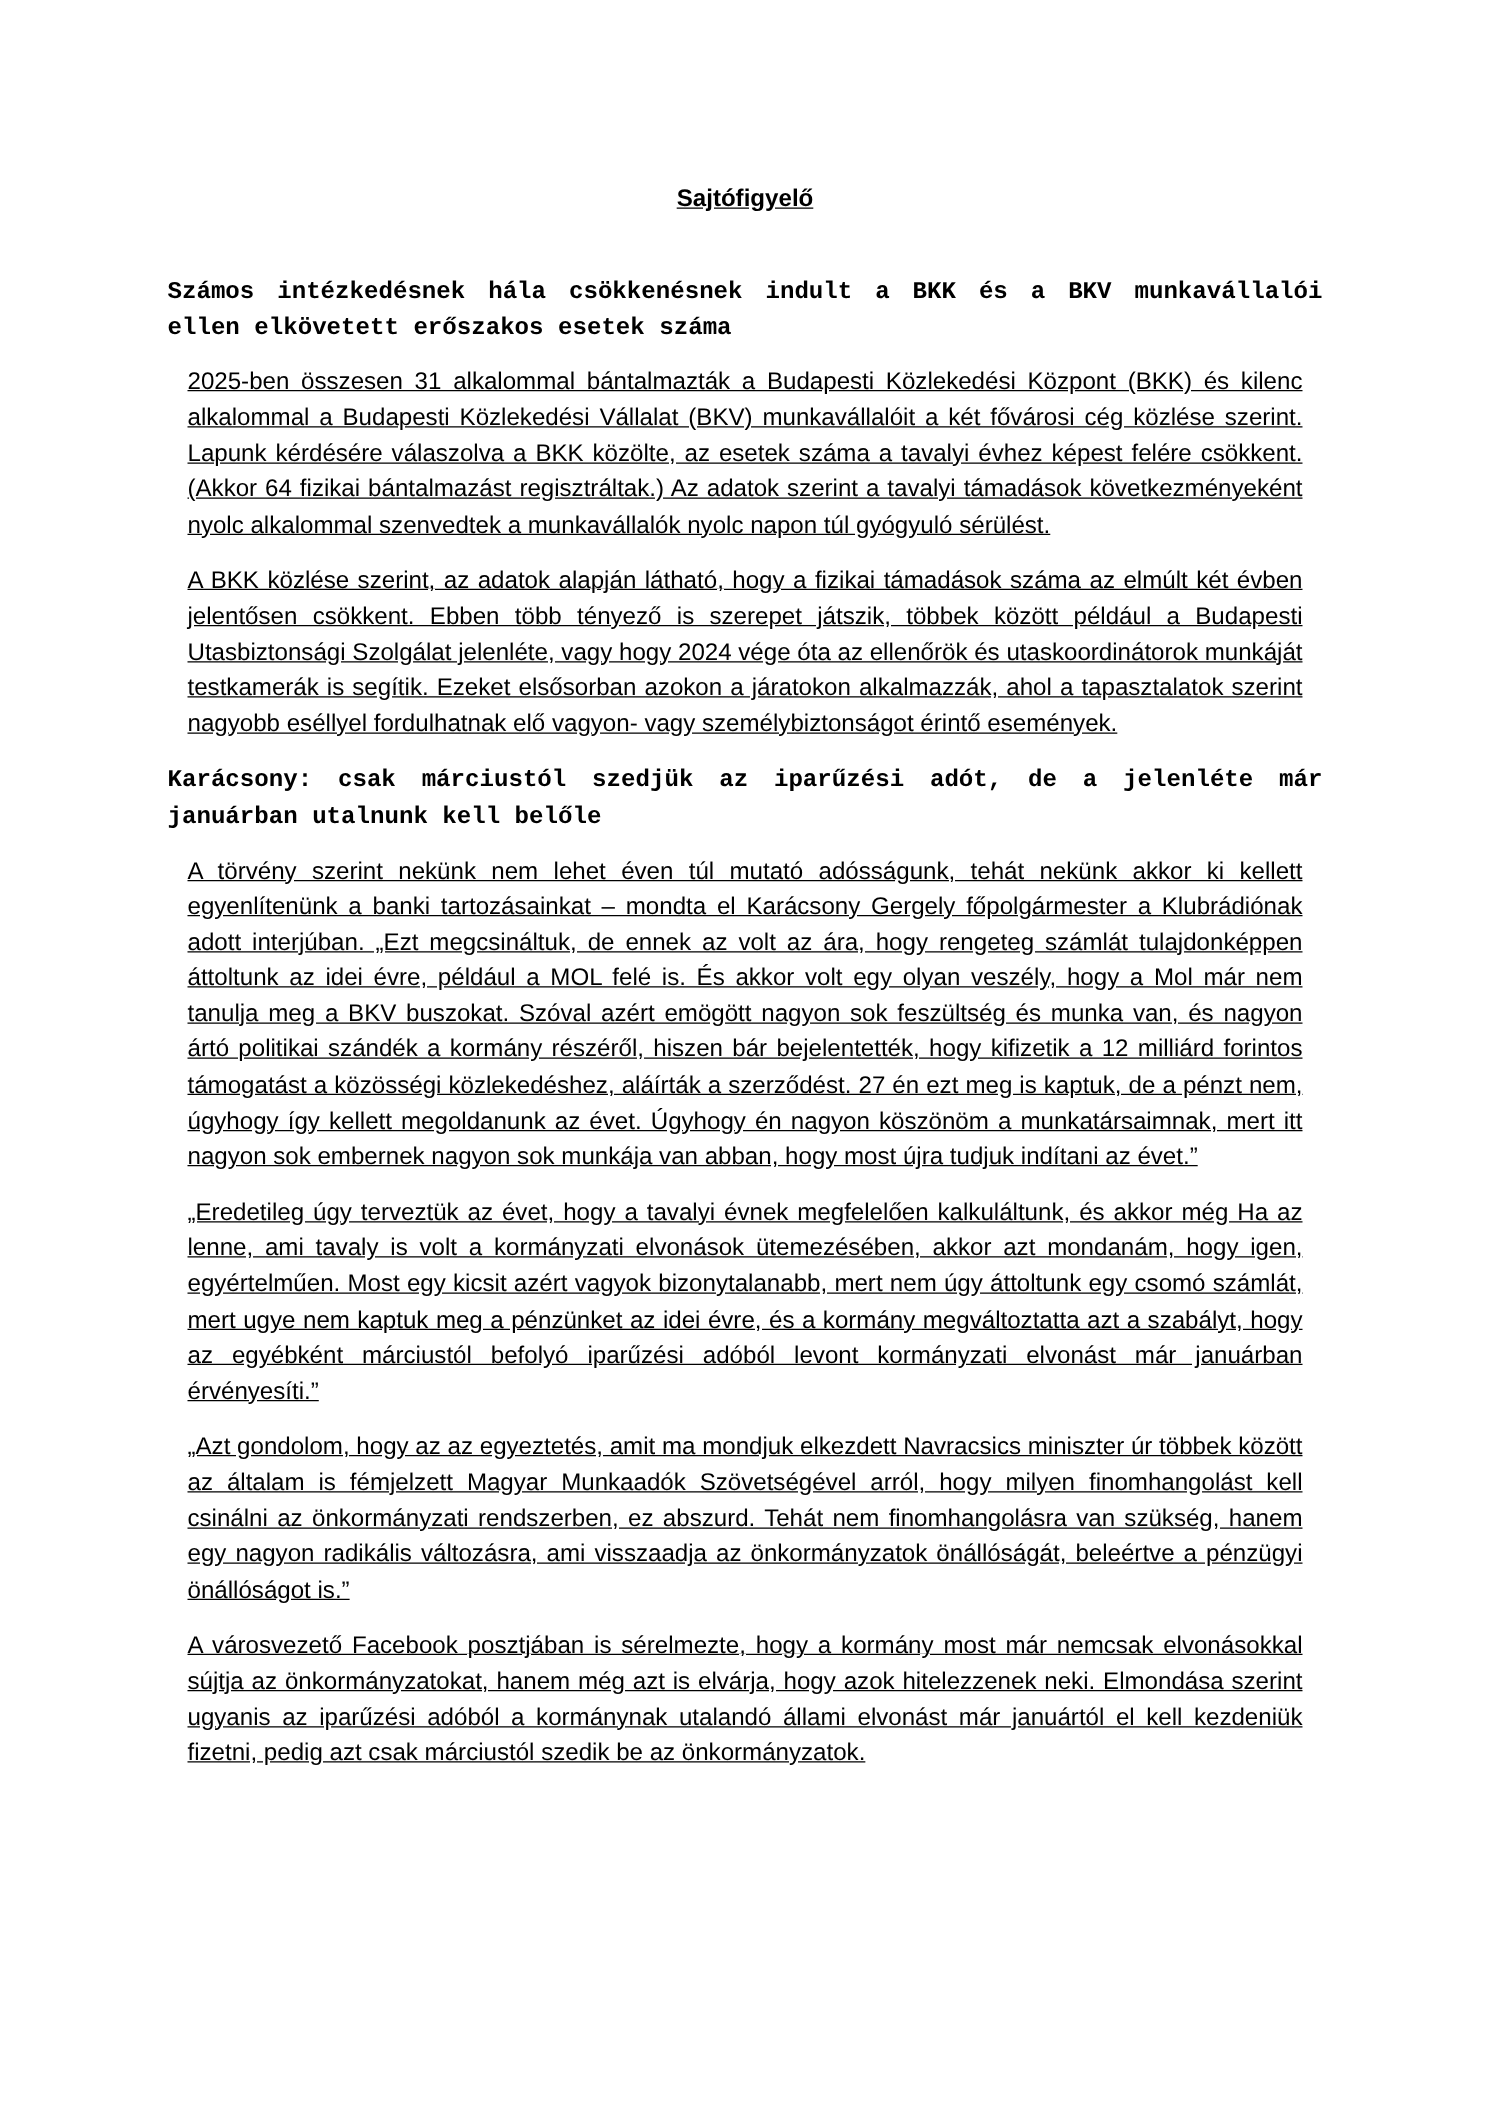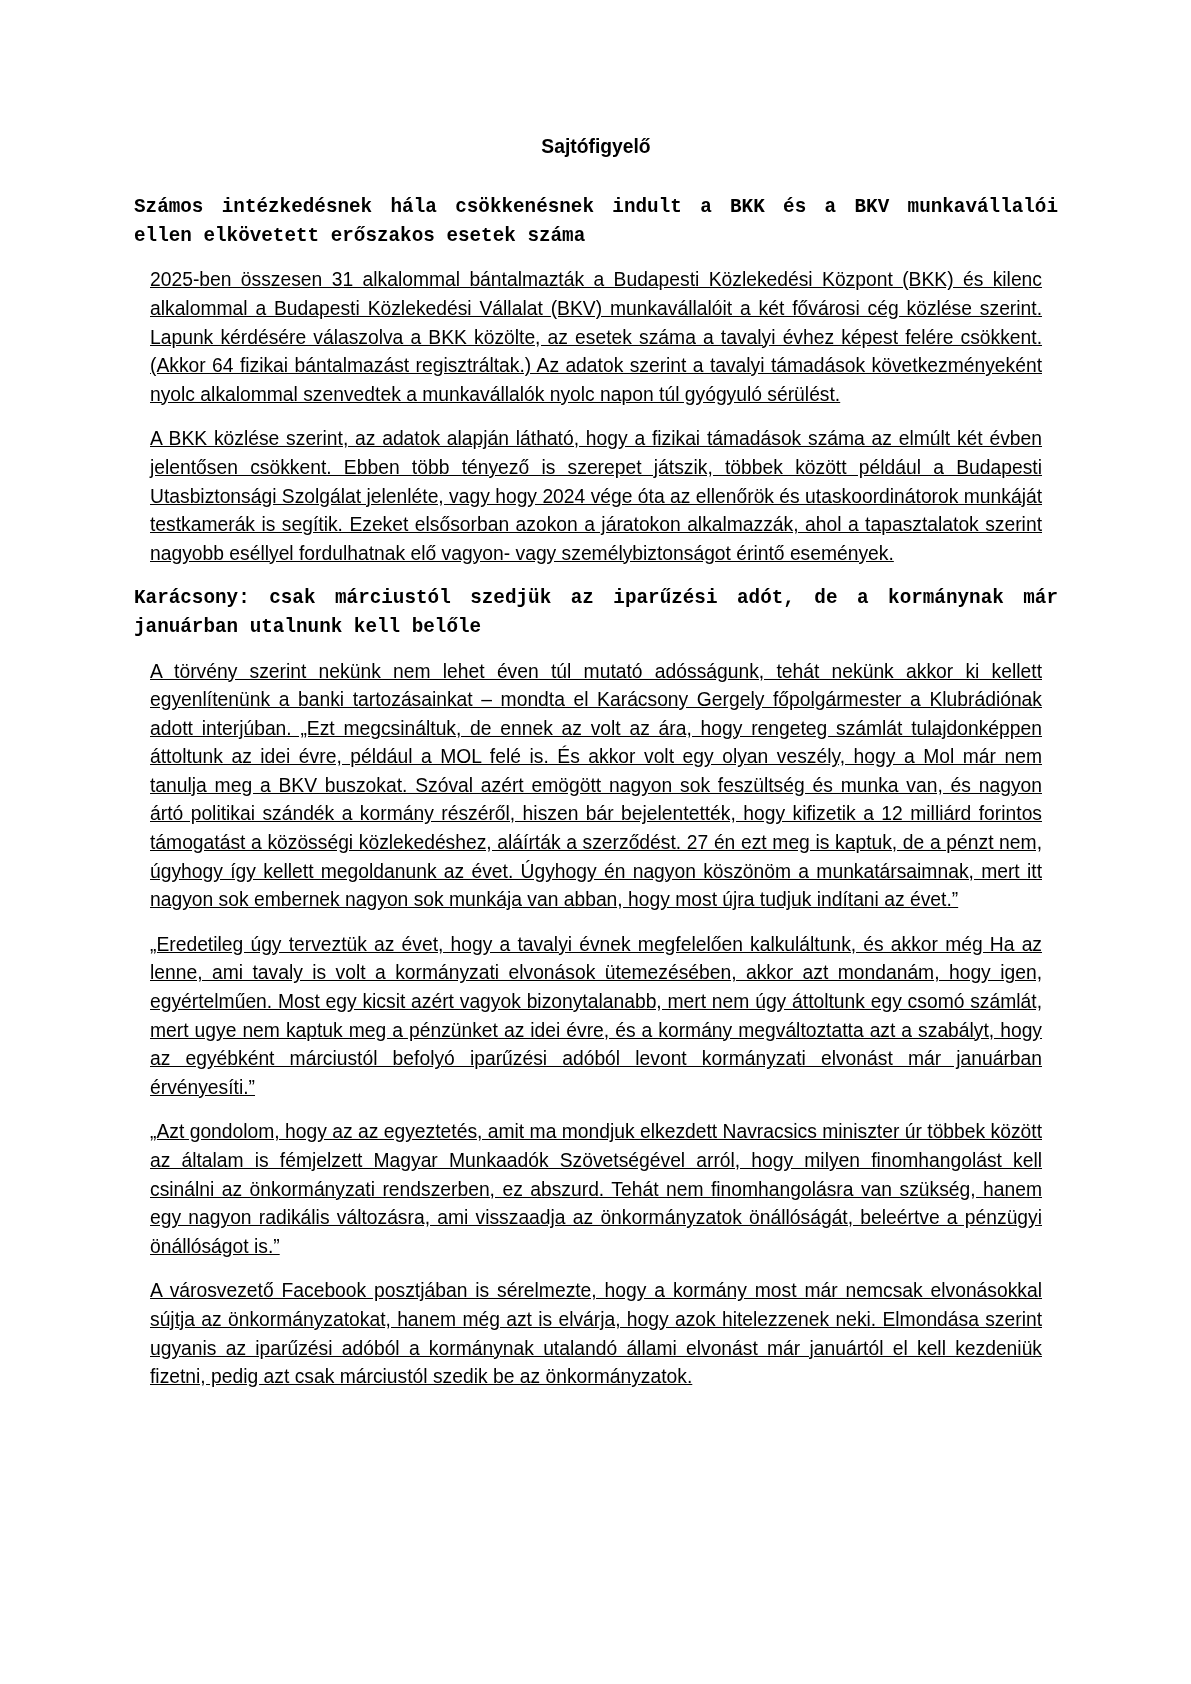--- a/index.html
+++ b/index.html
@@ -17,21 +17,22 @@
     padding: 130px 133px 0 134px;
     font-family: "Liberation Sans", "DejaVu Sans", sans-serif;
     color: #000000;
     font-size: 19.3px;
     line-height: 28.6px;
     overflow: hidden;
   }
   .doc-title, .doc-date {
     text-align: center;
     font-weight: bold;
-    margin: 3px;
+    margin: 16px;
+    text-decoration: underline;
   }
   .spacer-line {
     height: 28.6px;
   }
   .headline {
     font-weight: bold;
     text-align: justify;
     margin: 0;
     font-family: Liberation Mono, monospace;
   }
@@ -51,20 +52,20 @@
 
   <div class="spacer-line"></div>
 
   <section>
     <p class="headline">Számos intézkedésnek hála csökkenésnek indult a BKK és a BKV munkavállalói ellen elkövetett erőszakos esetek száma</p>
     <p class="para">2025-ben összesen 31 alkalommal bántalmazták a Budapesti Közlekedési Központ (BKK) és kilenc alkalommal a Budapesti Közlekedési Vállalat (BKV) munkavállalóit a két fővárosi cég közlése szerint. Lapunk kérdésére válaszolva a BKK közölte, az esetek száma a tavalyi évhez képest felére csökkent. (Akkor 64 fizikai bántalmazást regisztráltak.) Az adatok szerint a tavalyi támadások következményeként nyolc alkalommal szenvedtek a munkavállalók nyolc napon túl gyógyuló sérülést.</p>
     <p class="para">A BKK közlése szerint, az adatok alapján látható, hogy a fizikai támadások száma az elmúlt két évben jelentősen csökkent. Ebben több tényező is szerepet játszik, többek között például a Budapesti Utasbiztonsági Szolgálat jelenléte, vagy hogy 2024 vége óta az ellenőrök és utaskoordinátorok munkáját testkamerák is segítik. Ezeket elsősorban azokon a járatokon alkalmazzák, ahol a tapasztalatok szerint nagyobb eséllyel fordulhatnak elő vagyon- vagy személybiztonságot érintő események.</p>
   </section>
 
   <section>
-    <p class="headline">Karácsony: csak márciustól szedjük az iparűzési adót, de a kormánynak már januárban utalnunk kell belőle</p>
+    <p class="headline">Karácsony: csak márciustól szedjük az iparűzési adót, de a jelenléte már januárban utalnunk kell belőle</p>
     <p class="para">A törvény szerint nekünk nem lehet éven túl mutató adósságunk, tehát nekünk akkor ki kellett egyenlítenünk a banki tartozásainkat – mondta el Karácsony Gergely főpolgármester a Klubrádiónak adott interjúban. „Ezt megcsináltuk, de ennek az volt az ára, hogy rengeteg számlát tulajdonképpen áttoltunk az idei évre, például a MOL felé is. És akkor volt egy olyan veszély, hogy a Mol már nem tanulja meg a BKV buszokat. Szóval azért emögött nagyon sok feszültség és munka van, és nagyon ártó politikai szándék a kormány részéről, hiszen bár bejelentették, hogy kifizetik a 12 milliárd forintos támogatást a közösségi közlekedéshez, aláírták a szerződést. 27 én ezt meg is kaptuk, de a pénzt nem, úgyhogy így kellett megoldanunk az évet. Úgyhogy én nagyon köszönöm a munkatársaimnak, mert itt nagyon sok embernek nagyon sok munkája van abban, hogy most újra tudjuk indítani az évet.”</p>
     <p class="para">„Eredetileg úgy terveztük az évet, hogy a tavalyi évnek megfelelően kalkuláltunk, és akkor még Ha az lenne, ami tavaly is volt a kormányzati elvonások ütemezésében, akkor azt mondanám, hogy igen, egyértelműen. Most egy kicsit azért vagyok bizonytalanabb, mert nem úgy áttoltunk egy csomó számlát, mert ugye nem kaptuk meg a pénzünket az idei évre, és a kormány megváltoztatta azt a szabályt, hogy az egyébként márciustól befolyó iparűzési adóból levont kormányzati elvonást már januárban érvényesíti.”</p>
     <p class="para">„Azt gondolom, hogy az az egyeztetés, amit ma mondjuk elkezdett Navracsics miniszter úr többek között az általam is fémjelzett Magyar Munkaadók Szövetségével arról, hogy milyen finomhangolást kell csinálni az önkormányzati rendszerben, ez abszurd. Tehát nem finomhangolásra van szükség, hanem egy nagyon radikális változásra, ami visszaadja az önkormányzatok önállóságát, beleértve a pénzügyi önállóságot is.”</p>
     <p class="para">A városvezető Facebook posztjában is sérelmezte, hogy a kormány most már nemcsak elvonásokkal sújtja az önkormányzatokat, hanem még azt is elvárja, hogy azok hitelezzenek neki. Elmondása szerint ugyanis az iparűzési adóból a kormánynak utalandó állami elvonást már januártól el kell kezdeniük fizetni, pedig azt csak márciustól szedik be az önkormányzatok.</p>
   </section>
 
 </div>
 
 </body></html>

